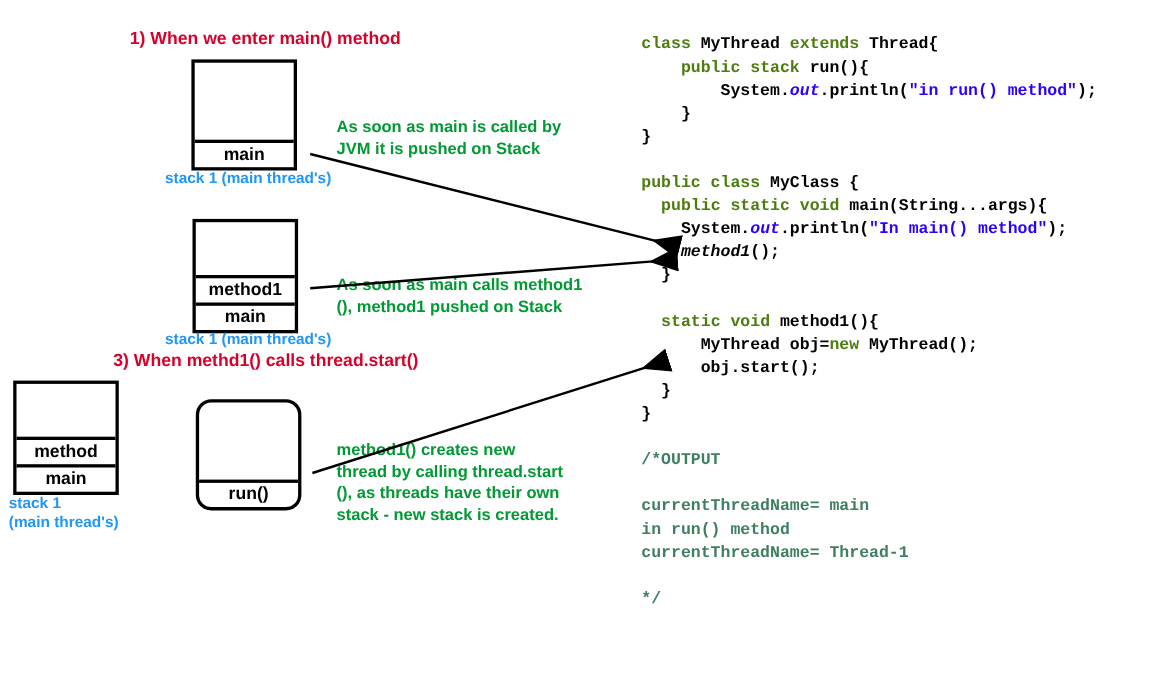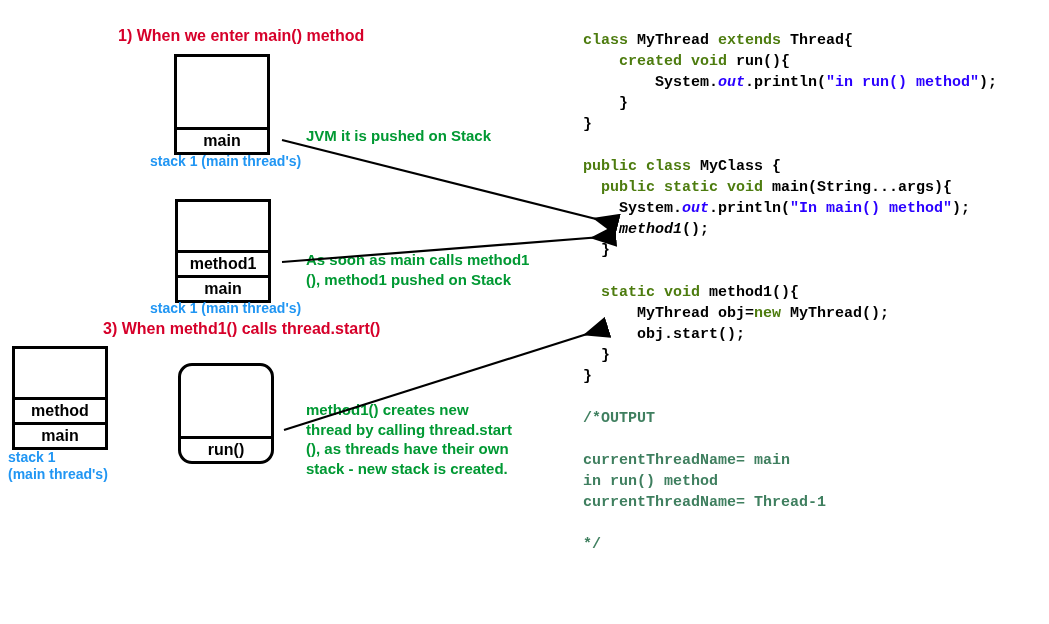--- a/index.html
+++ b/index.html
@@ -88,21 +88,21 @@
 
   <div class="title" style="left:118px; top:27px;">1) When we enter main() method</div>
 
   <div class="stackbox" style="left:174px; top:54px;">
     <div class="stackempty"></div>
     <div class="stackcell">main</div>
   </div>
   <div class="caption" style="left:150px; top:153px;">stack 1 (main thread's)</div>
 
   <div class="annot" style="left:306px; top:106px;">
-    <br>
+    <span>As soon as main is called by</span><br>
     <span>JVM it is pushed on Stack</span>
   </div>
 
 
   <div class="stackbox" style="left:175px; top:199px;">
     <div class="stackempty-sm"></div>
     <div class="stackcell">method1</div>
     <div class="stackcell">main</div>
   </div>
   <div class="caption" style="left:150px; top:300px;">stack 1 (main thread's)</div>
@@ -130,21 +130,21 @@
   </div>
 
   <div class="annot" style="left:306px; top:400px;">
     <span>method1() creates new</span><br>
     <span>thread by calling thread.start</span><br>
     <span>(), as threads have their own</span><br>
     <span>stack - new stack is created.</span>
   </div>
 
   <div class="code"><span class="kw">class</span><span> MyThread </span><span class="kw">extends</span><span> Thread{</span>
-<span>    </span><span class="kw">created void</span><span> run(){</span>
+<span>    </span><span class="kw">public stack</span><span> run(){</span>
 <span>        System.</span><span class="it">out</span><span>.println(</span><span class="str">"in run() method"</span><span>);</span>
 <span>    }</span>
 <span>}</span>
 
 <span class="kw">public class</span><span> MyClass {</span>
 <span>  </span><span class="kw">public static void</span><span> main(String...args){</span>
 <span>    System.</span><span class="it">out</span><span>.println(</span><span class="str">"In main() method"</span><span>);</span>
 <span>    </span><span style="font-style:italic">method1</span><span>();</span>
 <span>  }</span>
 

